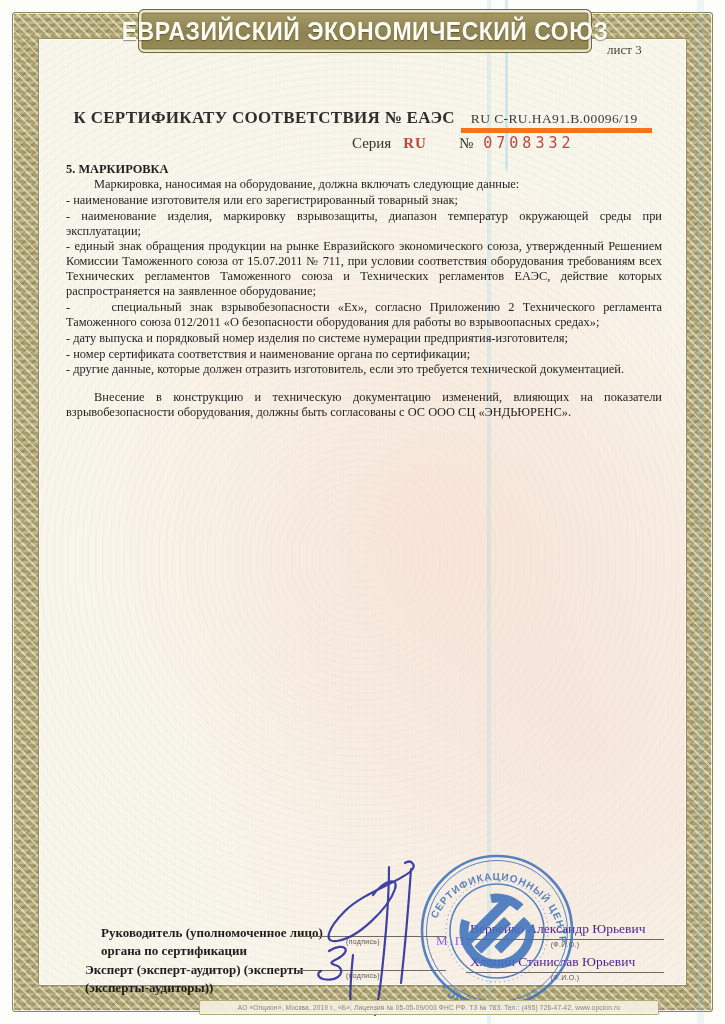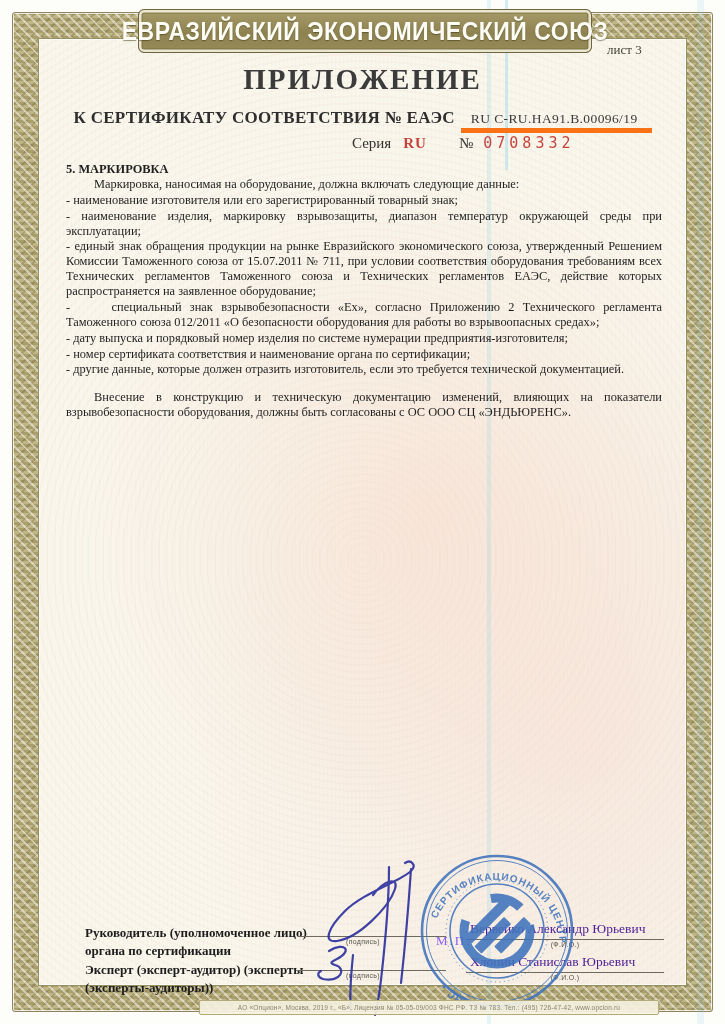--- a/index.html
+++ b/index.html
@@ -91,21 +91,21 @@
   .section-heading{font-weight:bold;}
   .intro{text-indent:28px;}
   .item{margin:1px 0;}
   .closing{margin-top:13px;text-indent:28px;}
 
   
   .sig-label{
     position:absolute;left:85px;width:235px;
     font-size:13px;font-weight:bold;color:#1d1d1d;line-height:1.35;
   }
-  .lbl1{top:924px;}
+  .lbl1{top:924px;margin-left:16px;}
   .lbl2{top:961px;}
   .sig-line{position:absolute;border-bottom:1px solid #6f6a60;height:1px;}
   .line-sign1{left:298px;top:935px;width:148px;}
   .line-sign2{left:298px;top:969px;width:148px;}
   .line-name1{left:466px;top:938px;width:198px;}
   .line-name2{left:466px;top:971px;width:198px;}
   .caption{
     position:absolute;font-size:7px;color:#55534a;text-align:center;
     font-family:"Liberation Sans", sans-serif;letter-spacing:.3px;
   }
@@ -140,21 +140,20 @@
 
   <div class="scan a"></div>
   <div class="scan b"></div>
   <div class="scan c"></div>
 
   <div class="banner">
     <span class="banner-text">ЕВРАЗИЙСКИЙ ЭКОНОМИЧЕСКИЙ СОЮЗ</span>
   </div>
   <div class="sheet-label">лист 3</div>
 
-  <div class="title">ПРИЛОЖЕНИЕ</div>
 
   <div class="subtitle-row">
     <span class="subtitle">К СЕРТИФИКАТУ СООТВЕТСТВИЯ № ЕАЭС</span>
     <span class="certnum">RU C-RU.HA91.B.00096/19</span>
   </div>
 
   <div class="series-row">
     <span class="series-label">Серия</span>
     <span class="series-value">RU</span>
     <span class="num-sign">№</span>

